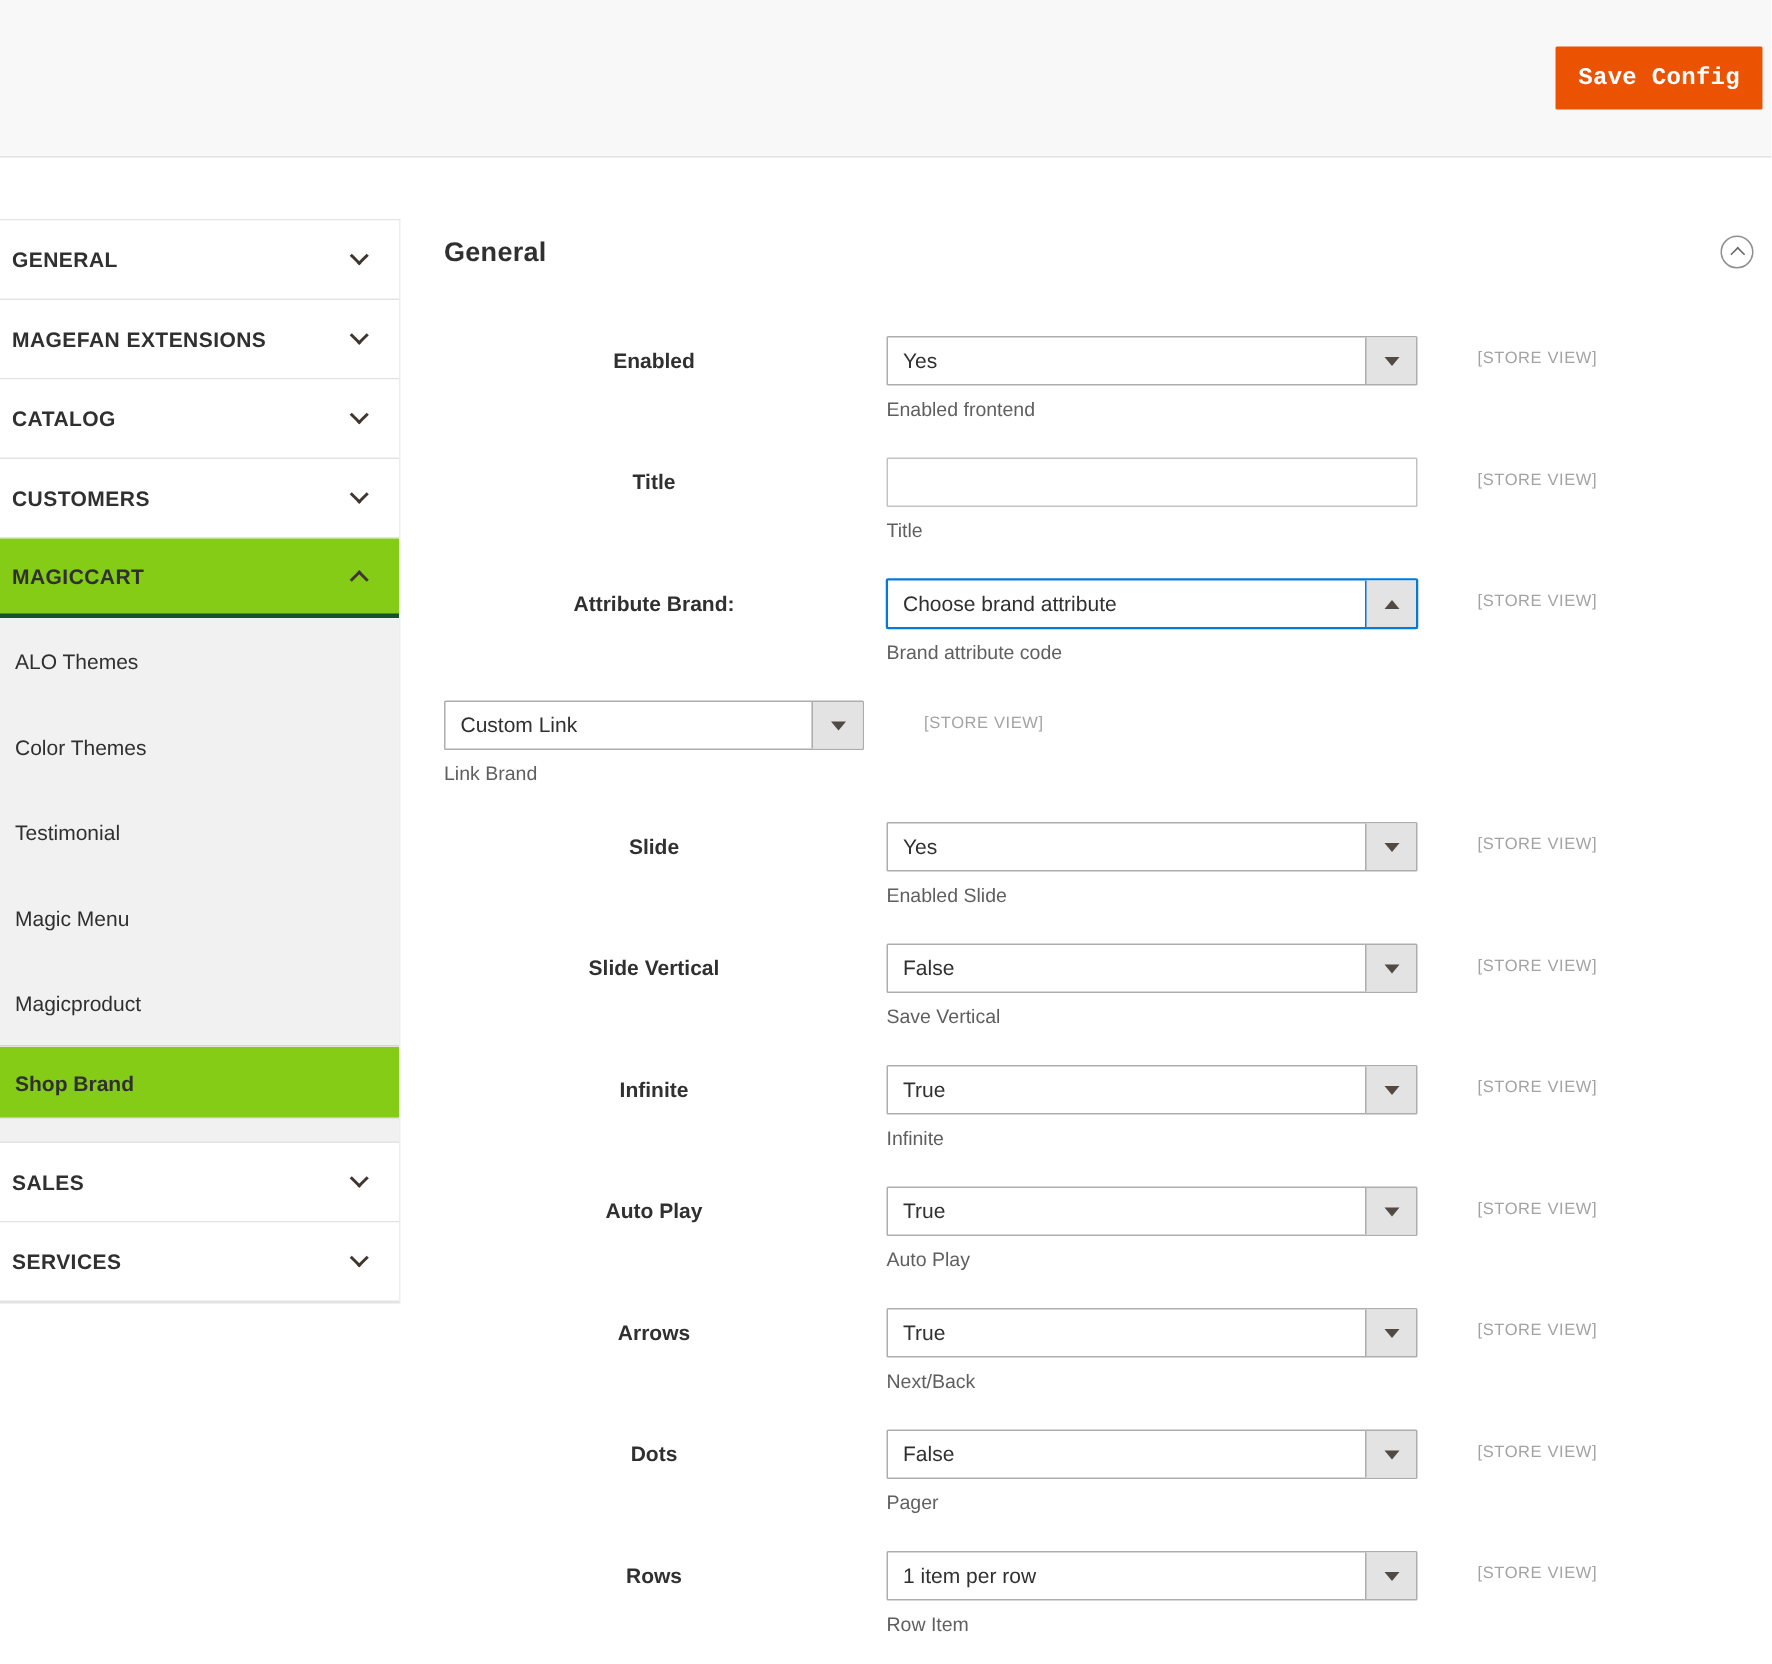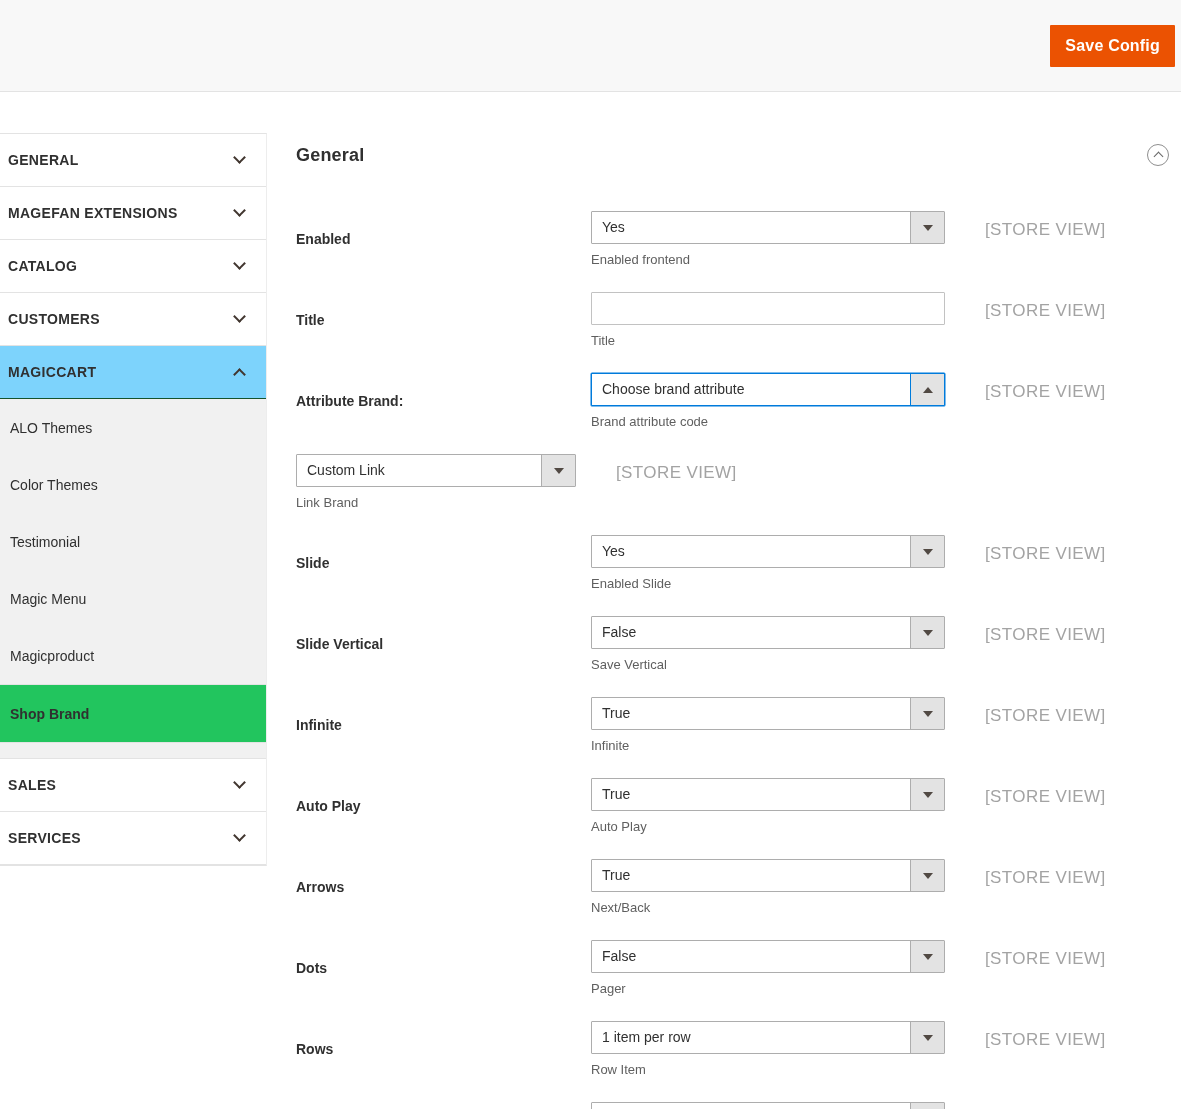--- a/index.html
+++ b/index.html
@@ -1,93 +1,93 @@
 <!DOCTYPE html>
 <html><head>
 <meta charset="utf-8">
 <style>
   * { box-sizing: border-box; margin: 0; padding: 0; }
   html, body { width: 1181px; height: 1109px; overflow: hidden; background: #fff;
     font-family: "Liberation Sans", "DejaVu Sans", sans-serif; color: #303030; }
 
   
   .page-header {
-    height: 92px; background: #f8f8f8; border-bottom: 1px solid #e3e3e3;
-    display: flex; justify-content: flex-end; align-items: center; padding-right: 6px;
+    height: 105px; background: #f8f8f8; border-bottom: 1px solid #e3e3e3;
+    display: flex; justify-content: flex-end; align-items: center; padding-right: 6px; font-family: Liberation Mono, monospace;
   }
   .save-btn {
     background: #eb5202; color: #fff; border: 0; border-radius: 1px;
     font-family: inherit; font-size: 16px; font-weight: 700;
     padding: 12px 15px; cursor: pointer; letter-spacing: .2px;
   }
 
   
   .content { display: flex; align-items: flex-start; }
 
   
   .sidebar { width: 267px; flex: 0 0 267px; margin-top: 41px; }
   .nav { border-top: 1px solid #e3e3e3; border-right: 1px solid #ededed; border-bottom: 1px solid #e3e3e3; }
   .nav-sec {
     height: 53px; display: flex; align-items: center; justify-content: space-between;
     padding: 0 22px 0 8px; border-bottom: 1px solid #e3e3e3; cursor: pointer;
     font-size: 14px; font-weight: 700; letter-spacing: .3px; background: #fff;
   }
-  .nav-sec.expanded { background: #7dd3fc; border-bottom: 1px solid #14532d; gap: 28px; }
+  .nav-sec.expanded { background: #84cc16; border-bottom: 3px solid #14532d; gap: 28px; }
   .chev {
     display: inline-block; width: 9px; height: 9px;
     border-right: 2px solid #41362f; border-bottom: 2px solid #41362f;
   }
   .chev.down { transform: rotate(45deg); margin-top: -5px; }
   .chev.up   { transform: rotate(-135deg); margin-top: 5px; }
   .subgroup { background: #f1f1f1; }
   .nav-sub {
     height: 57px; display: flex; align-items: center; padding: 0 10px;
     font-size: 14px; color: #303030; cursor: pointer;
   }
   .nav-sub.active {
-    background: #22c55e; font-weight: 700; height: 59px;
+    background: #84cc16; font-weight: 700; height: 49px;
     border-top: 1px solid #e3e3e3; border-bottom: 1px solid #e3e3e3;
   }
   .subgroup-tail { height: 16px; background: #f1f1f1; border-bottom: 1px solid #e3e3e3; }
 
   
   main { flex: 1; padding: 52px 0 0 29px; }
   .sec-head { display: flex; align-items: center; justify-content: space-between; padding-right: 12px; }
   .sec-head h2 { font-size: 18px; font-weight: 700; color: #303030; letter-spacing: .2px; line-height: 22px; }
   .collapse-btn {
     width: 22px; height: 22px; border: 1px solid #8f8f8f; border-radius: 50%;
     display: flex; align-items: center; justify-content: center; cursor: pointer; background: #fff;
   }
   .collapse-btn .chev { width: 7px; height: 7px; border-width: 1.5px; border-color: #666; }
   .collapse-btn .chev.up { margin-top: 3px; }
 
   .fields { margin-top: 45px; }
   .frow { display: grid; grid-template-columns: 280px 354px auto; column-gap: 15px; margin-bottom: 23px; }
-  .flabel { text-align: left; font-size: 14px; font-weight: 700; color: #303030; padding-top: 8px; line-height: 17px; margin-top: 12px; }
+  .flabel { text-align: center; font-size: 14px; font-weight: 700; color: #303030; padding-top: 8px; line-height: 17px; }
   .fctl {}
   .msel {
     height: 33px; border: 1px solid #adadad; background: #fff; border-radius: 1px;
     display: flex; align-items: stretch; cursor: pointer; justify-content: flex-end;
   }
   .msel .sel-text { flex: 1; font-size: 14px; color: #303030; line-height: 31px; padding-left: 10px;
     white-space: nowrap; overflow: hidden; }
   .msel .sel-btn { width: 34px; flex: 0 0 34px; background: #e3e3e3; border-left: 1px solid #adadad;
     display: flex; align-items: center; justify-content: center; }
   .caret-down { width: 0; height: 0; border-left: 5px solid transparent; border-right: 5px solid transparent;
     border-top: 6px solid #514943; }
   .caret-up { width: 0; height: 0; border-left: 5px solid transparent; border-right: 5px solid transparent;
     border-bottom: 6px solid #514943; }
   .msel.focused { border-color: #007bdb; box-shadow: 0 0 0 .5px #007bdb; }
   .msel.focused .sel-btn { border-left-color: #007bdb; }
   .txt-input {
     width: 100%; height: 33px; border: 1px solid #c2c2c2; border-radius: 1px; background: #fff;
     font-family: inherit; font-size: 14px; color: #303030; padding: 0 10px;
   }
   .note { margin-top: 7px; font-size: 13px; color: #5f5f5f; line-height: 18px; }
-  .scope { padding-left: 25px; padding-top: 9px; font-size: 17px; color: #a3a3a3; letter-spacing: .4px; white-space: nowrap; }
+  .scope { padding-left: 25px; padding-top: 9px; font-size: 11px; color: #a3a3a3; letter-spacing: .4px; white-space: nowrap; }
   .partial .msel { border-color: #adadad; }
 </style>
 </head>
 <body>
 
 <header class="page-header">
   <button class="save-btn">Save Config</button>
 </header>
 
 <div class="content">

